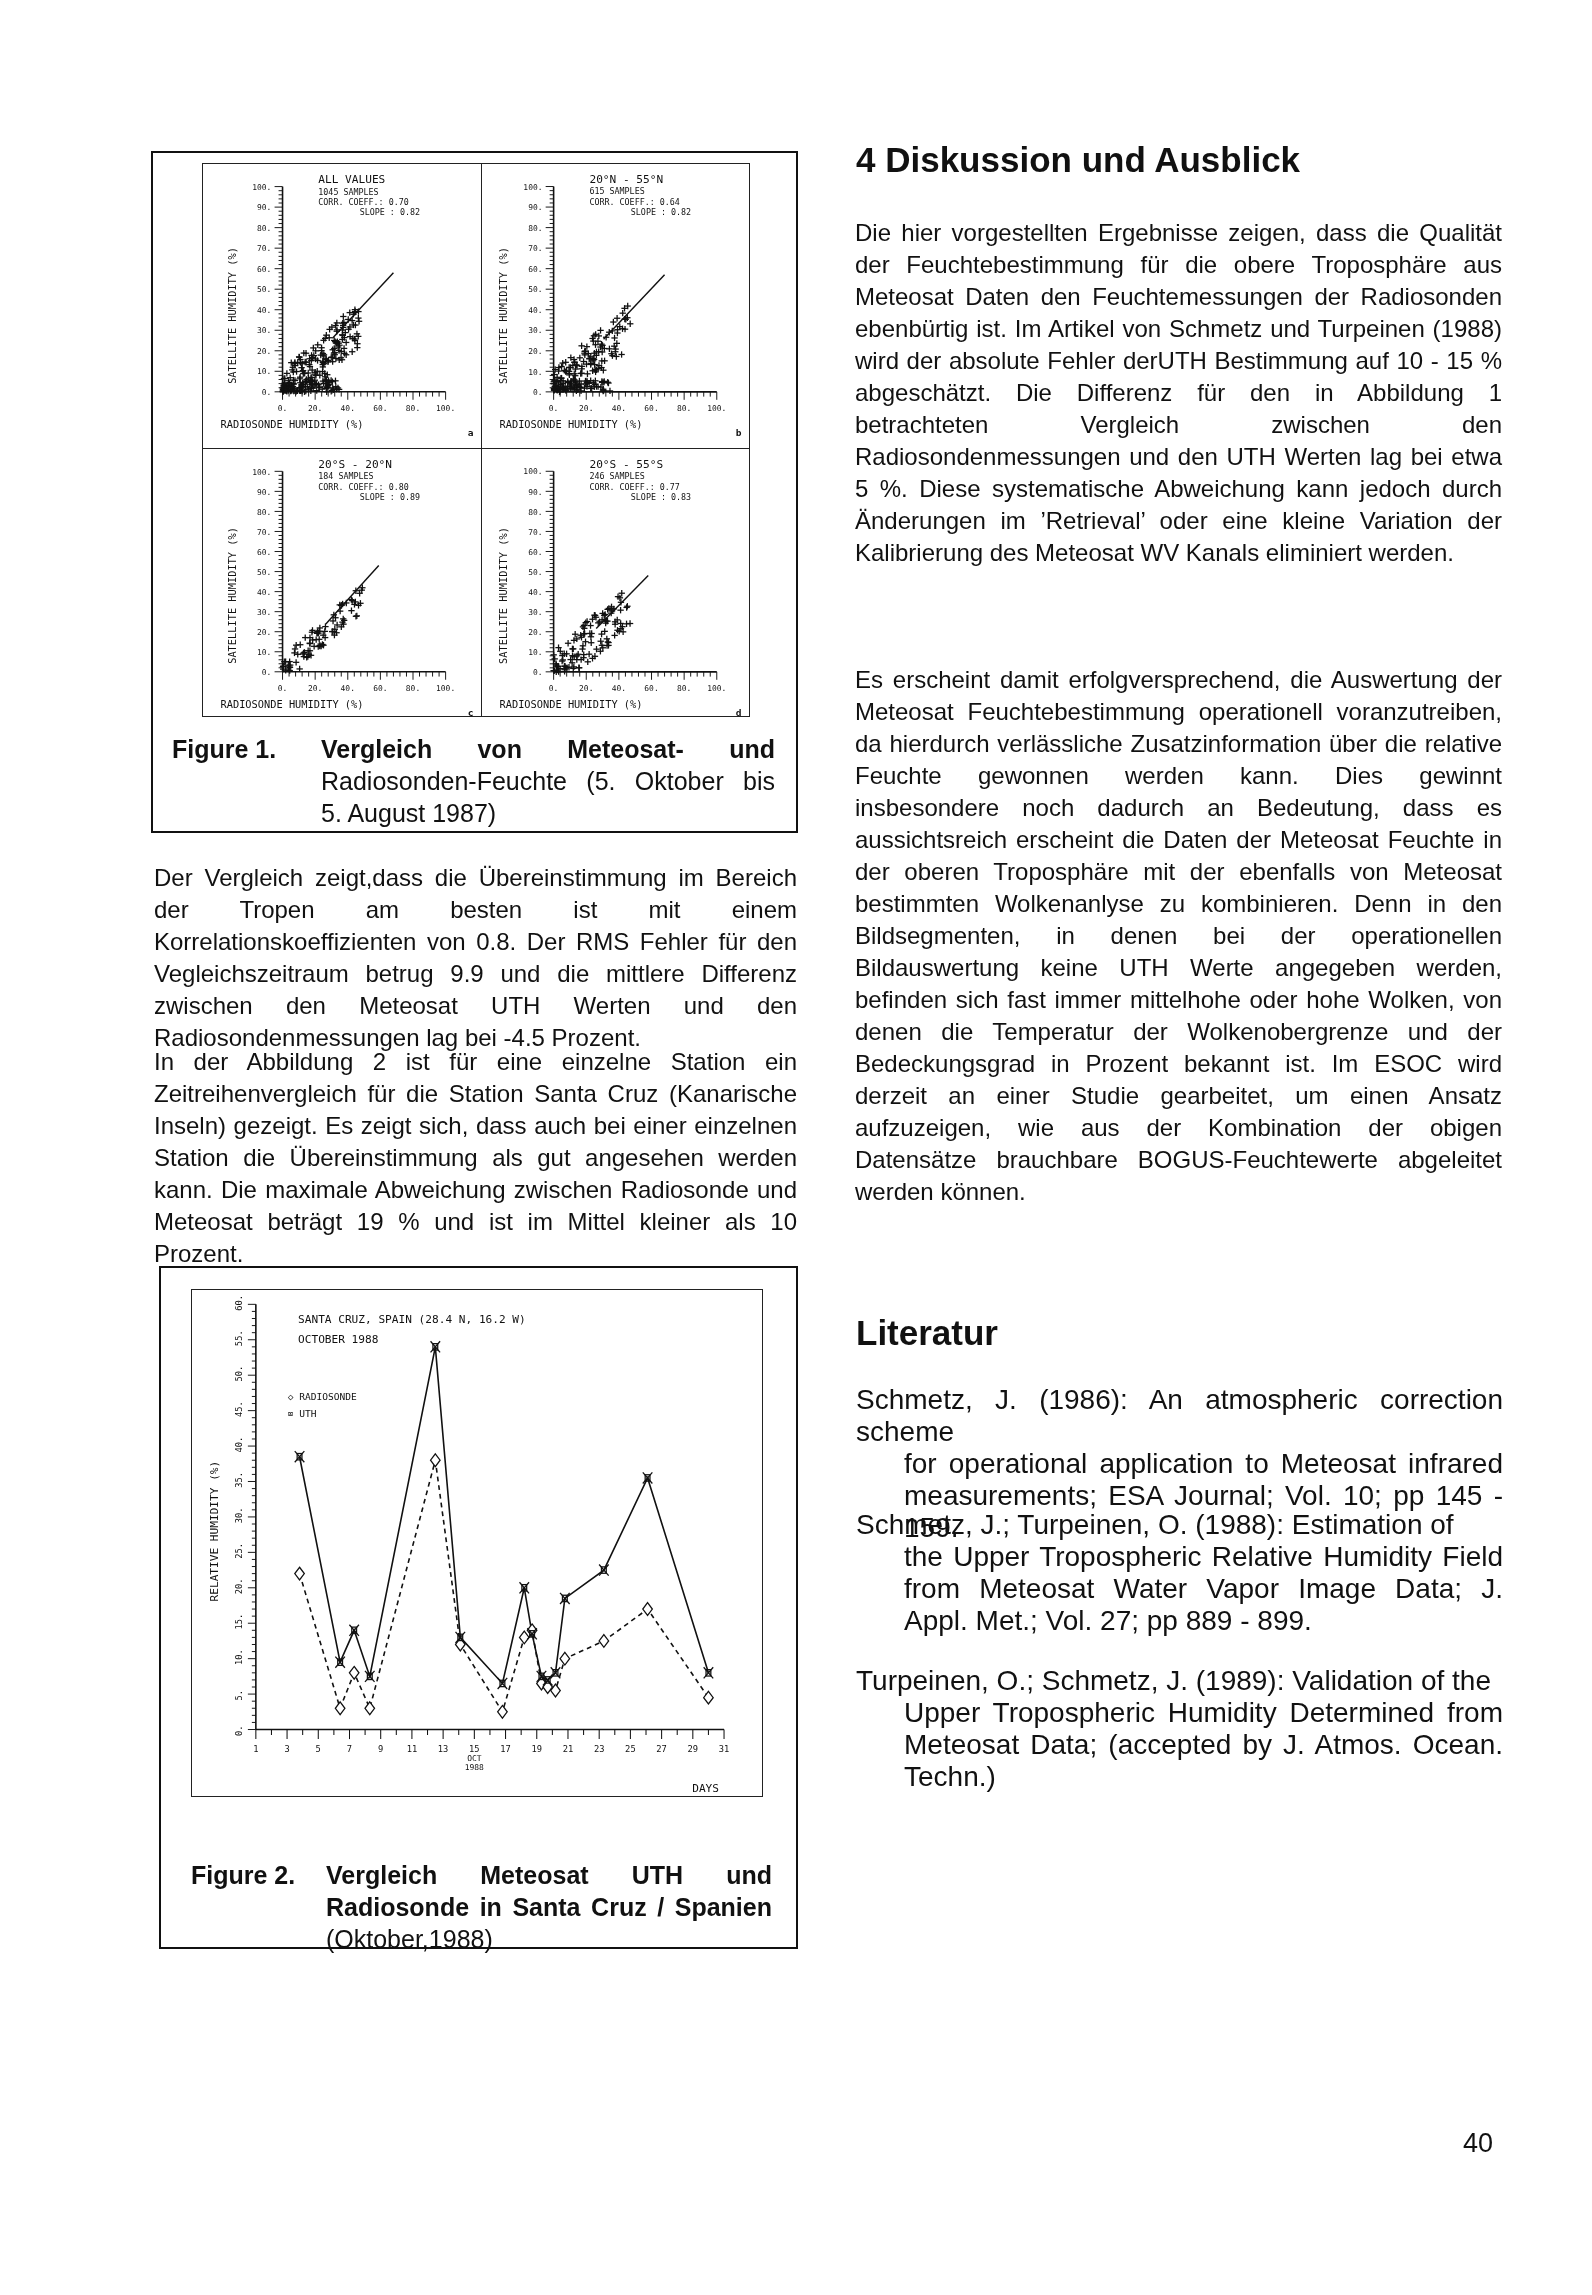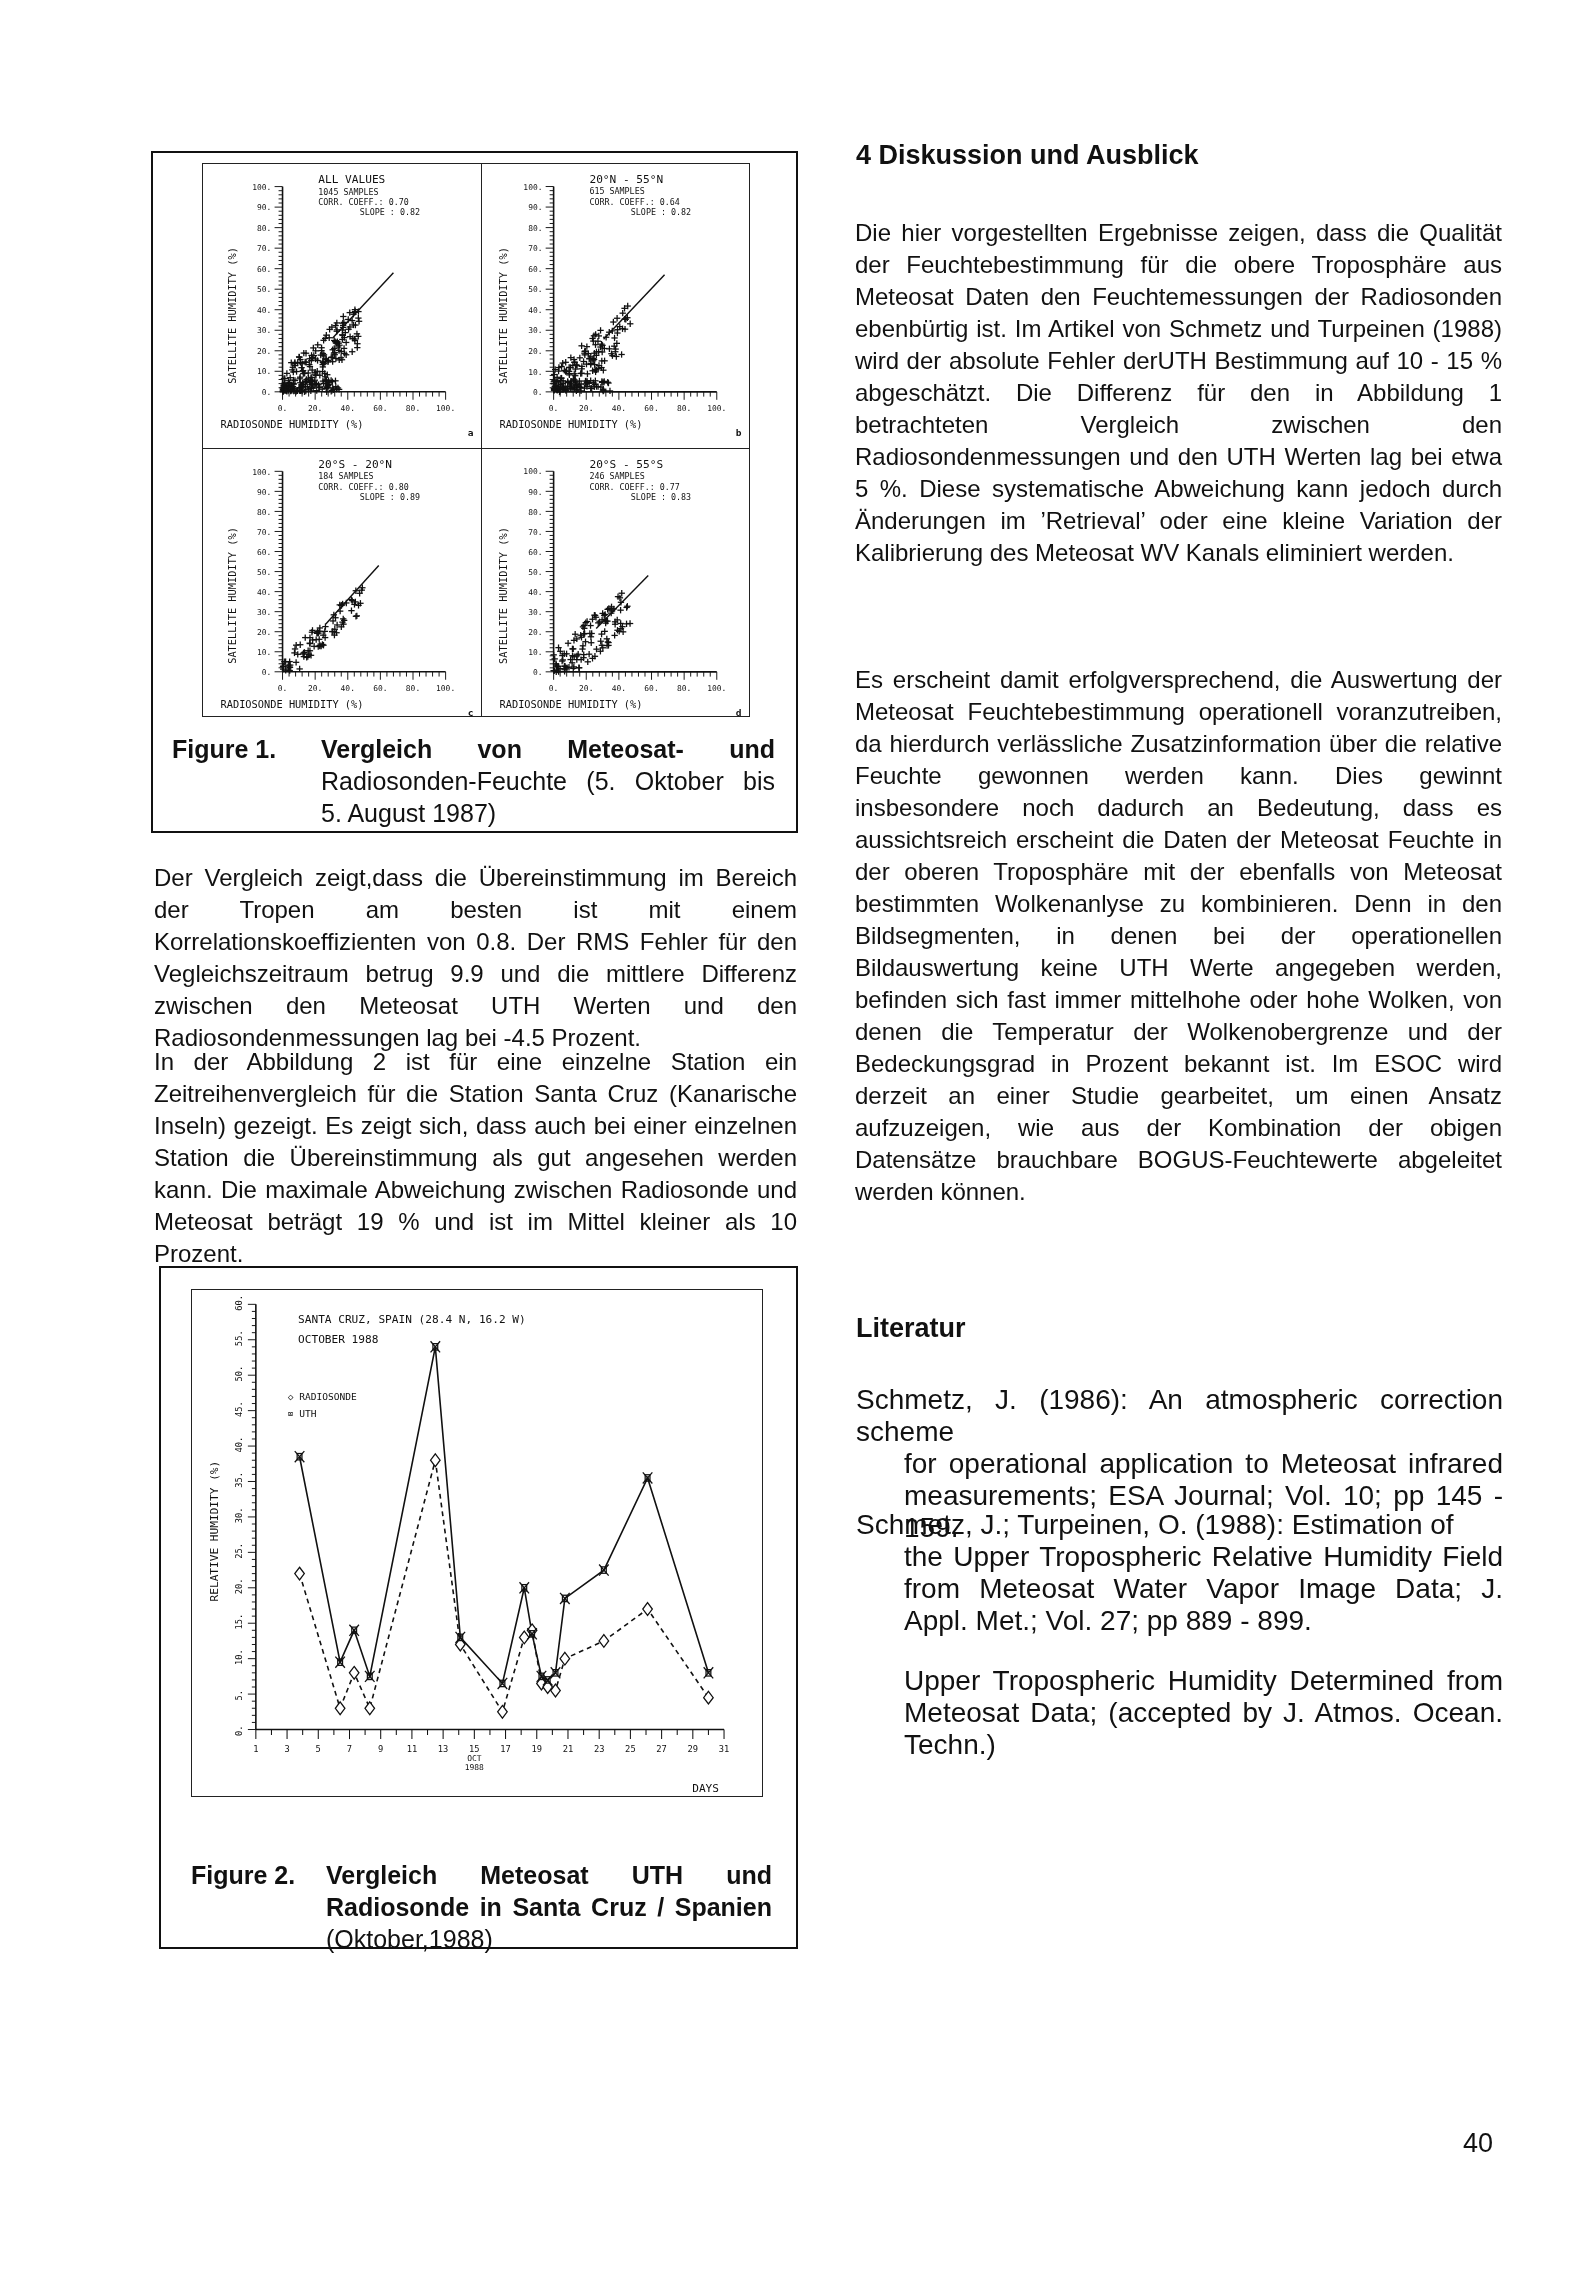--- a/index.html
+++ b/index.html
@@ -5,21 +5,21 @@
   html,body{margin:0;padding:0;background:#fff;}
   body{width:1593px;height:2295px;position:relative;overflow:hidden;color:#111;font-family:"Liberation Sans",sans-serif;}
   .abs{position:absolute;}
   .fig1-box{left:151px;top:151px;width:647px;height:682px;border:2.4px solid #111;box-sizing:border-box;}
   .panel{position:absolute;border:1.6px solid #222;box-sizing:border-box;background:#fff;}
   .panel svg{position:absolute;left:0;top:0;}
   .fig-caption{position:absolute;font-size:25px;line-height:32px;}
   .fig-caption .lbl{font-weight:bold;position:absolute;left:0;top:0;}
   .fig-caption .txt{position:absolute;text-align:justify;text-align-last:left;}
   .para{position:absolute;font-size:24px;line-height:32px;text-align:justify;}
-  .h-section{position:absolute;font-weight:bold;font-size:27px;}
+  .h-section{position:absolute;font-weight:bold;font-size:35px;}
   .ref{position:absolute;font-size:28px;line-height:32px;text-align:justify;}
   .ref .first{display:block;}
   .ref .rest{display:block;padding-left:48px;}
   .fig2-box{left:159px;top:1266px;width:639px;height:683px;border:2.4px solid #111;box-sizing:border-box;}
   .fig2-plot{left:191px;top:1289px;width:572px;height:508px;border:1.6px solid #222;box-sizing:border-box;}
   .page-num{position:absolute;font-size:27px;}
 </style>
 </head>
 <body>
 
@@ -2060,17 +2060,18 @@
 
 <div class="ref" style="left:856px;top:1384px;width:647px;">
   <span class="first">Schmetz, J. (1986): An atmospheric correction scheme</span>
   <span class="rest">for operational application to Meteosat infrared measurements; ESA Journal; Vol. 10; pp 145 - 159.</span>
 </div>
 <div class="ref" style="left:856px;top:1509px;width:647px;">
   <span class="first">Schmetz, J.; Turpeinen, O. (1988): Estimation of</span>
   <span class="rest">the Upper Tropospheric Relative Humidity Field from Meteosat Water Vapor Image Data; J. Appl. Met.; Vol. 27; pp 889 - 899.</span>
 </div>
 <div class="ref" style="left:856px;top:1665px;width:647px;">
+  <span class="first">Turpeinen, O.; Schmetz, J. (1989): Validation of the</span>
   <span class="rest">Upper Tropospheric Humidity Determined from Meteosat Data; (accepted by J. Atmos. Ocean. Techn.)</span>
 </div>
 
 <div class="page-num" style="left:1463px;top:2128px;">40</div>
 
 
 </body></html>

